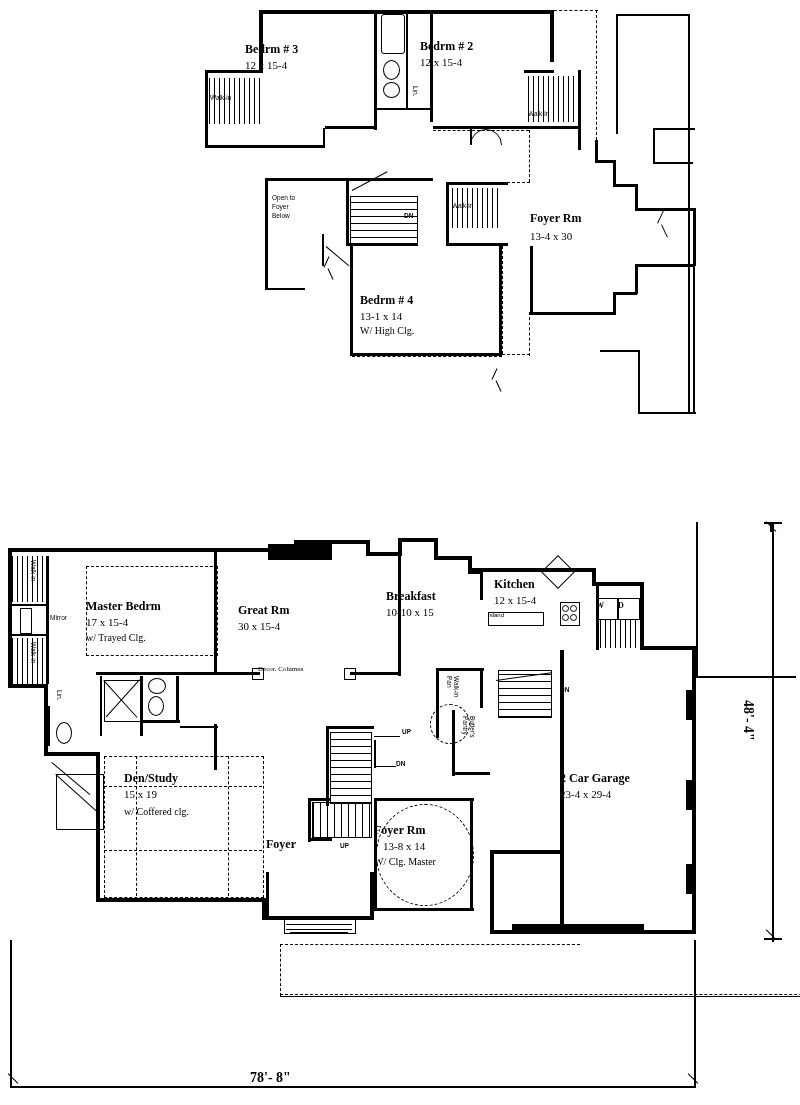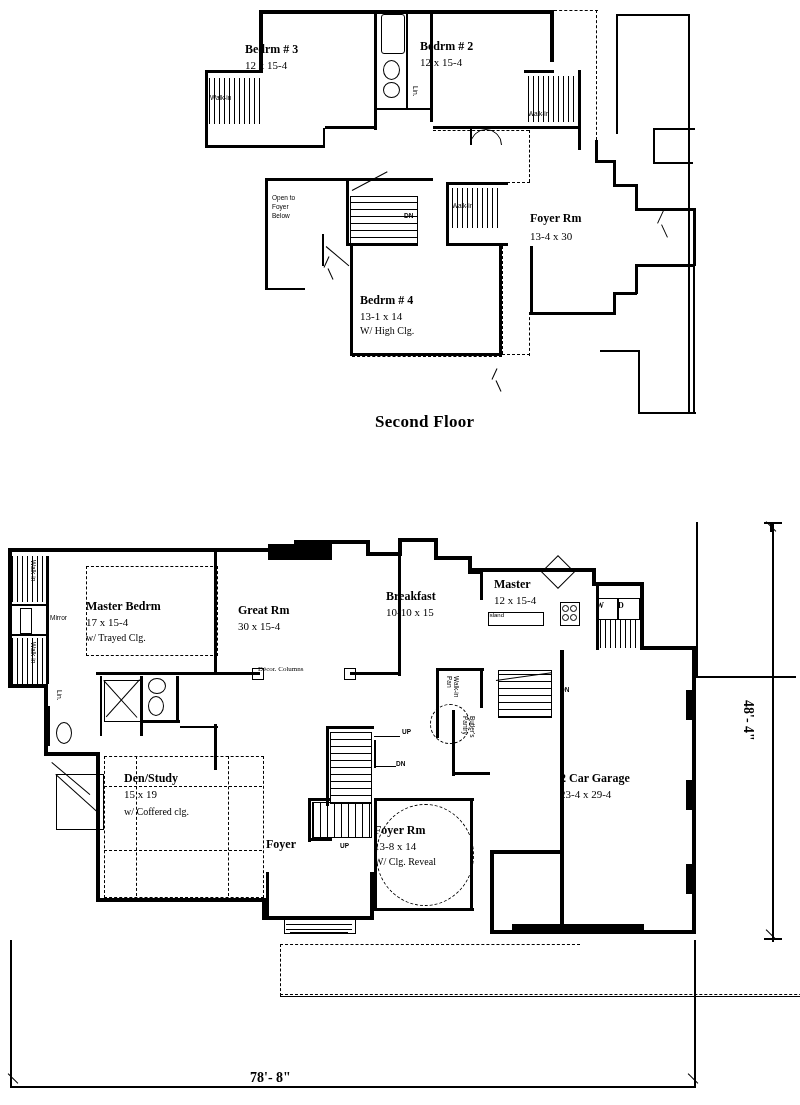--- a/index.html
+++ b/index.html
@@ -252,21 +252,20 @@
     <div class="dash-v" style="left:529px; top:312px; height:44px;"></div>
     <div class="dash-h" style="left:352px; top:356px; width:150px;"></div>
 
     <div class="wt" style="left:660px; top:210px; width:1px; height:14px; transform:rotate(25deg);"></div>
     <div class="wt" style="left:664px; top:224px; width:1px; height:14px; transform:rotate(-25deg);"></div>
     <div class="wt" style="left:494px; top:368px; width:1px; height:12px; transform:rotate(25deg);"></div>
     <div class="wt" style="left:498px; top:380px; width:1px; height:12px; transform:rotate(-25deg);"></div>
     <div class="wt" style="left:326px; top:256px; width:1px; height:12px; transform:rotate(25deg);"></div>
     <div class="wt" style="left:330px; top:268px; width:1px; height:12px; transform:rotate(-25deg);"></div>
 
-    <div class="lbl floor-title" style="left:375px; top:412px; width:200px;">Second Floor</div>
   </div>
 
 
 
   <div class="abs" style="left:0; top:520px; width:800px; height:585px;">
 
     <div class="w" style="left:8px; top:28px; width:290px; height:4px;"></div>
     <div class="w" style="left:8px; top:28px; width:4px; height:140px;"></div>
     <div class="w" style="left:8px; top:164px; width:40px; height:4px;"></div>
     <div class="w" style="left:44px; top:164px; width:4px; height:72px;"></div>
@@ -341,21 +340,21 @@
     <div class="box-solid" style="left:252px; top:148px; width:10px; height:10px;"></div>
     <div class="box-solid" style="left:344px; top:148px; width:10px; height:10px;"></div>
     <div class="lbl room-note" style="left:258px; top:146px; width:96px; font-size:7px;">Décor. Columns</div>
     <div class="w" style="left:216px; top:152px; width:44px; height:3px;"></div>
     <div class="w" style="left:350px; top:152px; width:50px; height:3px;"></div>
     <div class="w" style="left:398px; top:36px; width:3px; height:120px;"></div>
 
     <div class="lbl room-name" style="left:386px; top:70px; width:104px;">Breakfast</div>
     <div class="lbl room-dim" style="left:386px; top:86px; width:104px;">10-10 x 15</div>
 
-    <div class="lbl room-name" style="left:494px; top:58px; width:104px;">Master</div>
+    <div class="lbl room-name" style="left:494px; top:58px; width:104px;">Kitchen</div>
     <div class="lbl room-dim" style="left:494px; top:74px; width:104px;">12 x 15-4</div>
     <div class="box-solid" style="left:488px; top:92px; width:54px; height:12px;"></div>
     <div class="lbl" style="left:488px; top:92px; width:54px; font-size:6px; font-family:'Liberation Sans',sans-serif;">Island</div>
 
     <div class="box-solid" style="left:560px; top:82px; width:18px; height:22px;"></div>
     <div class="circle-solid" style="left:562px; top:85px; width:5px; height:5px;"></div>
     <div class="circle-solid" style="left:570px; top:85px; width:5px; height:5px;"></div>
     <div class="circle-solid" style="left:562px; top:94px; width:5px; height:5px;"></div>
     <div class="circle-solid" style="left:570px; top:94px; width:5px; height:5px;"></div>
 
@@ -414,22 +413,22 @@
     <div class="box-solid" style="left:284px; top:398px; width:70px; height:14px;"></div>
     <div class="wt" style="left:290px; top:412px; width:58px; height:2px;"></div>
     <div class="hatch-h" style="left:286px; top:400px; width:66px; height:10px;"></div>
 
     <div class="w" style="left:374px; top:278px; width:3px; height:112px;"></div>
     <div class="w" style="left:374px; top:278px; width:100px; height:3px;"></div>
     <div class="w" style="left:470px; top:278px; width:3px; height:112px;"></div>
     <div class="w" style="left:374px; top:388px; width:100px; height:3px;"></div>
     <div class="circle-dash" style="left:376px; top:284px; width:96px; height:100px;"></div>
     <div class="lbl room-name" style="left:374px; top:304px; width:100px;">Foyer Rm</div>
-    <div class="lbl room-dim" style="left:374px; top:320px; width:100px;font-family:Liberation Serif, serif;">13-8 x 14</div>
-    <div class="lbl room-note" style="left:374px; top:336px; width:100px;">W/ Clg. Reveal</div>
+    <div class="lbl room-dim" style="left:383px; top:320px; width:100px;font-family:Liberation Serif, serif;">13-8 x 14</div>
+    <div class="lbl room-note" style="left:374px; top:336px; width:100px;">W/ Clg. Master</div>
 
     <div class="lbl room-name" style="left:560px; top:252px; width:134px;">2 Car Garage</div>
     <div class="lbl room-dim" style="left:560px; top:268px; width:134px;">23-4 x 29-4</div>
 
     <div class="wt" style="left:512px; top:404px; width:130px; height:8px; border:1px solid #000;"></div>
 
     <div class="box-solid" style="left:686px; top:170px; width:8px; height:28px; background:#000;"></div>
     <div class="box-solid" style="left:686px; top:260px; width:8px; height:28px; background:#000;"></div>
     <div class="box-solid" style="left:686px; top:344px; width:8px; height:28px; background:#000;"></div>
 

